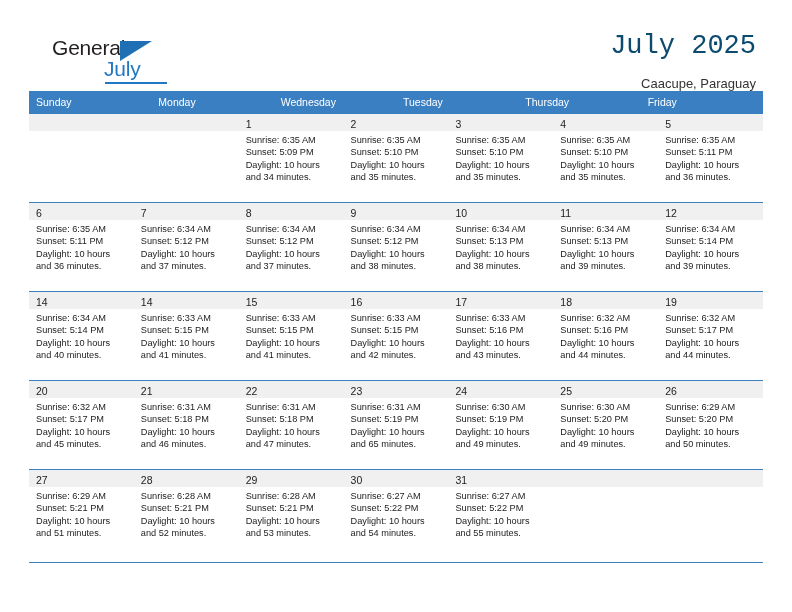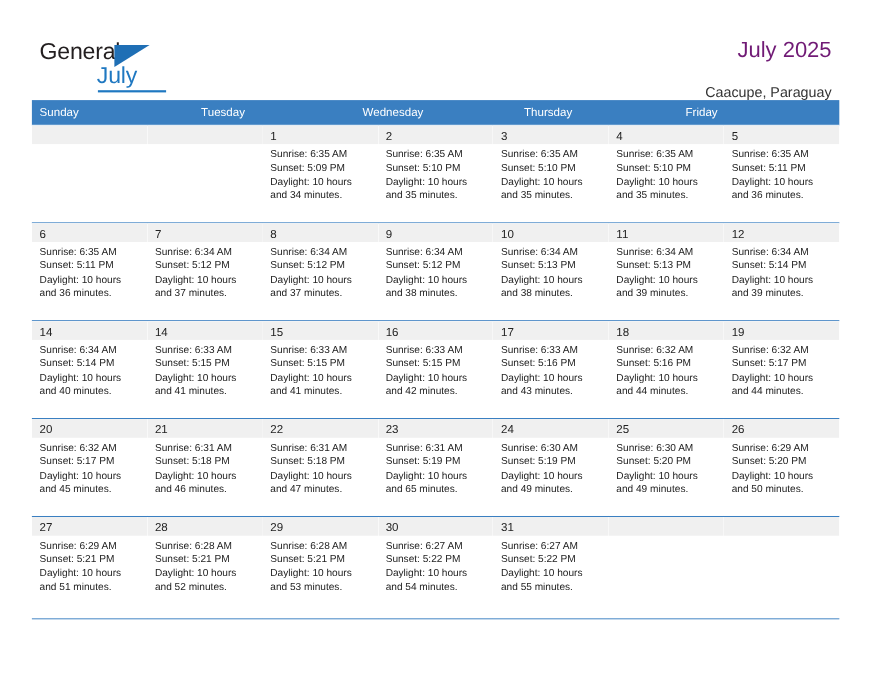--- a/index.html
+++ b/index.html
@@ -24,21 +24,21 @@
   
   .header {
     position: absolute;
     left: 0;
     top: 0;
     width: 792px;
     height: 103px;
   }
   .logo {
     position: absolute;
-    left: 36px;
+    left: 52px;
     top: 36px;
     width: 130px;
     height: 48px;
   }
   .logo-general {
     position: absolute;
     left: 0;
     top: 0;
     font-size: 21px;
     letter-spacing: -0.2px;
@@ -71,24 +71,25 @@
     background: #1f78c1;
   }
 
   .title-block {
     position: absolute;
     right: 36px;
     top: 30px;
     text-align: right;
   }
   .title {
-    font-size: 20px;
-    color: #701a75;
+    font-size: 27px;
+    color: #0c4a6e;
     line-height: 32px;
     white-space: nowrap;
+    font-family: Liberation Mono, monospace;
   }
   .subtitle {
     font-size: 13px;
     color: #333333;
     line-height: 18px;
     margin-top: 13px;
     white-space: nowrap;
   }
 
   
@@ -169,22 +170,23 @@
       <div class="title">July 2025</div>
       <div class="subtitle">Caacupe, Paraguay</div>
     </div>
 
   </div>
 
   <div class="calendar">
 
     <div class="weekdays">
       <div class="weekday">Sunday</div>
+      <div class="weekday">Monday</div>
+      <div class="weekday">Wednesday</div>
       <div class="weekday">Tuesday</div>
-      <div class="weekday">Wednesday</div>
       <div class="weekday">Thursday</div>
       <div class="weekday">Friday</div>
     </div>
 
     <div id="weeks-container">
         <div class="week">
           <div class="day empty">
             <div class="day-num-strip"><span class="day-num"></span></div>
           </div>
           <div class="day empty">

